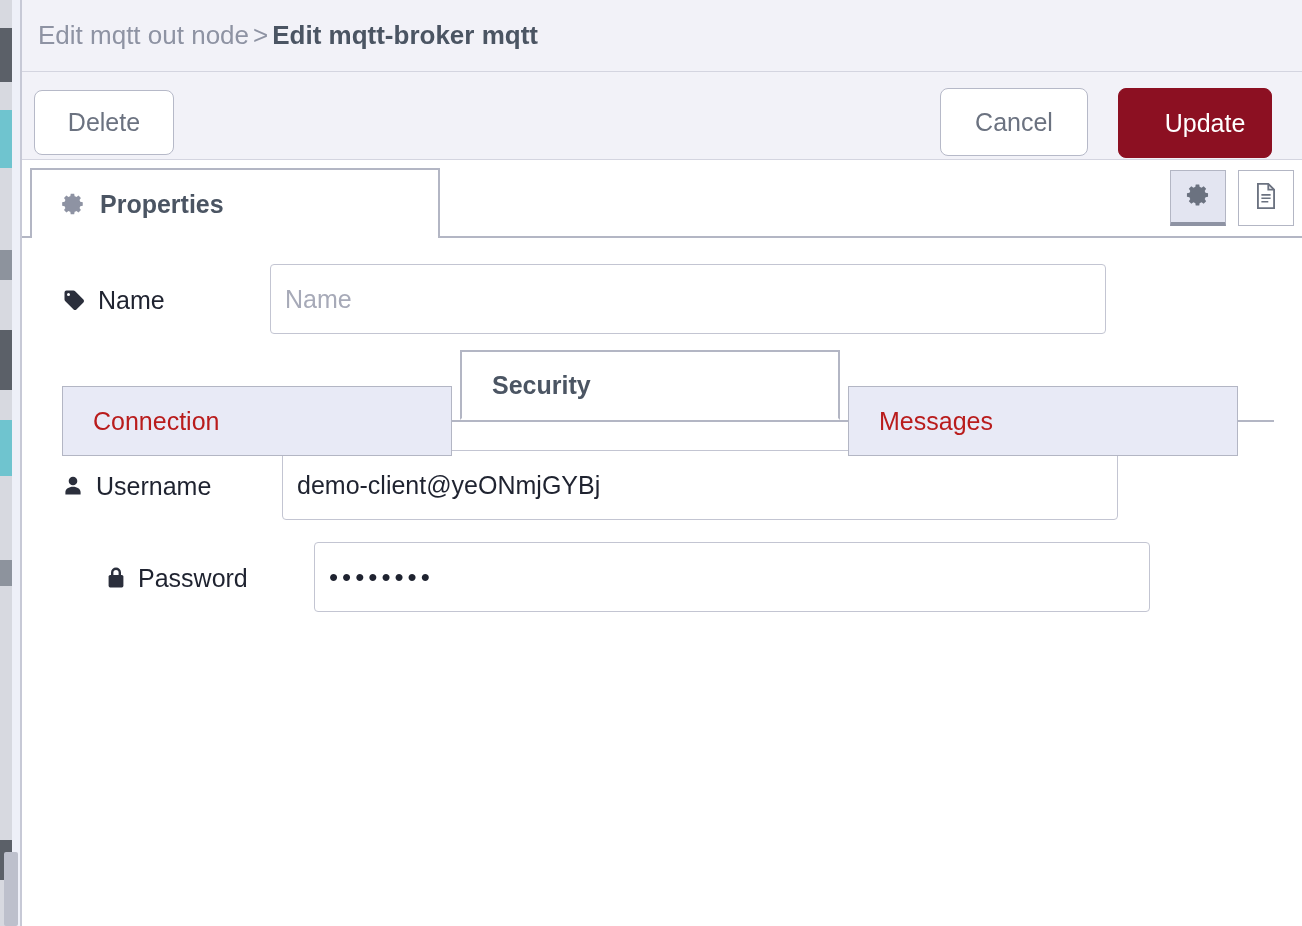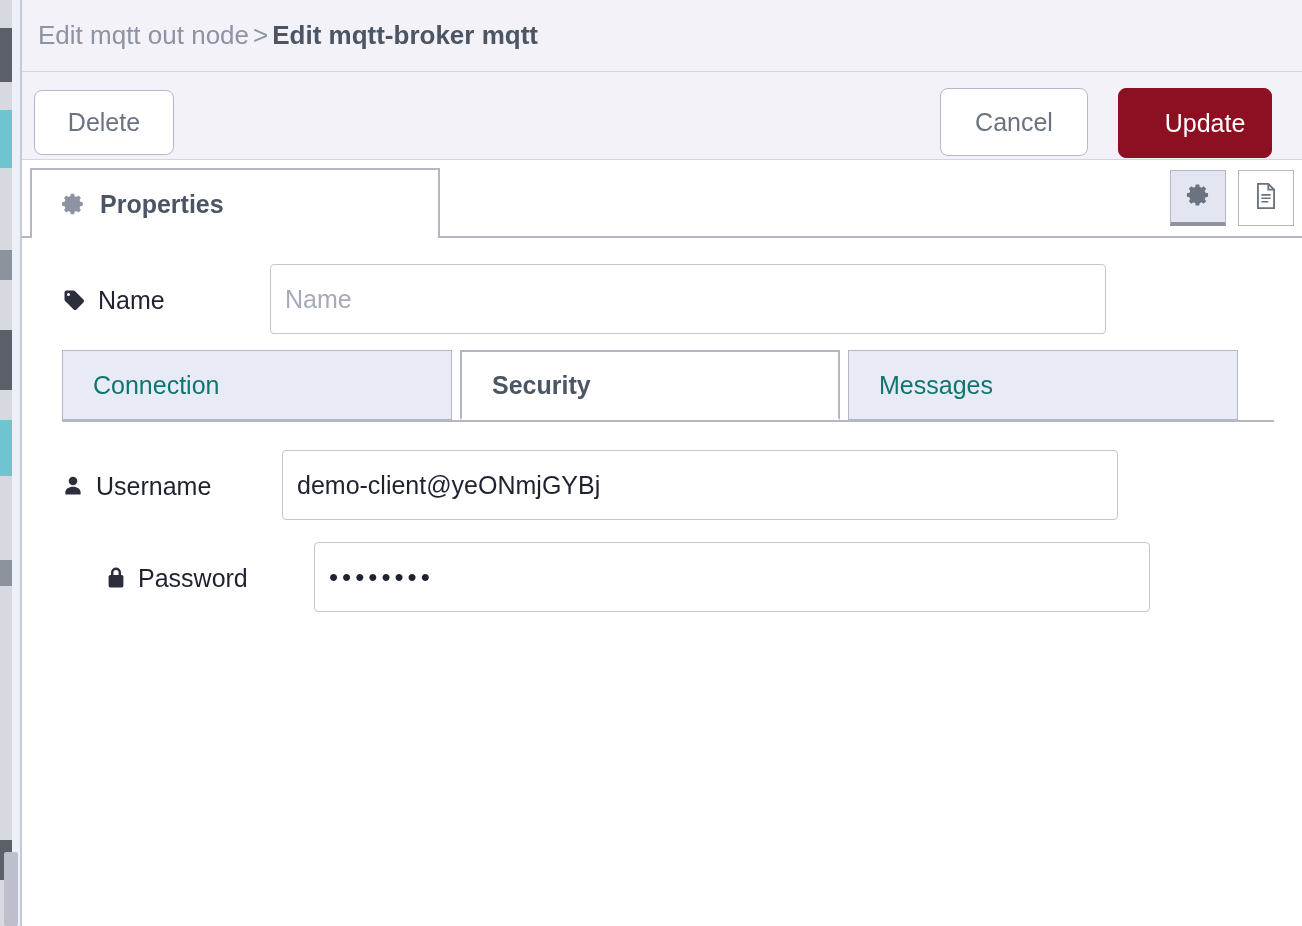--- a/index.html
+++ b/index.html
@@ -231,21 +231,22 @@
     display: flex;
     align-items: center;
     padding-left: 30px;
     font-size: 25px;
     cursor: pointer;
     z-index: 2;
   }
   .subtab.inactive {
     background: #e8eaf6;
     border: 1px solid #b3b6c4;
-    color: #0f766e;
+    color: #b91c1c;
+    margin-top: 36px;
   }
   .subtab.active {
     background: #ffffff;
     border: 2px solid #b3b6c4;
     border-bottom: 2px solid #ffffff;
     color: #4b5563;
     font-weight: bold;
     z-index: 4;
   }
   .subtab-connection { left: 40px; width: 390px; }

